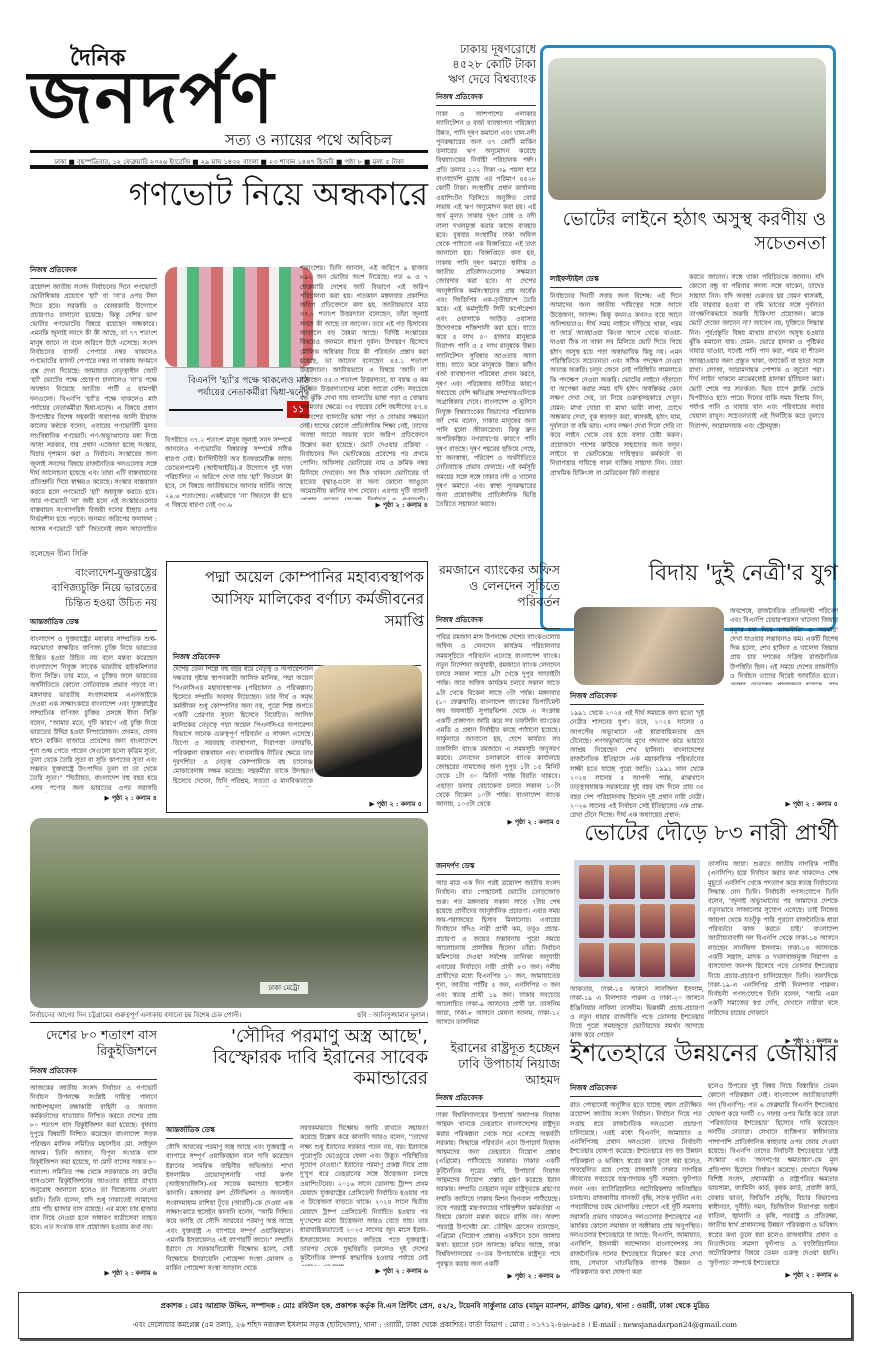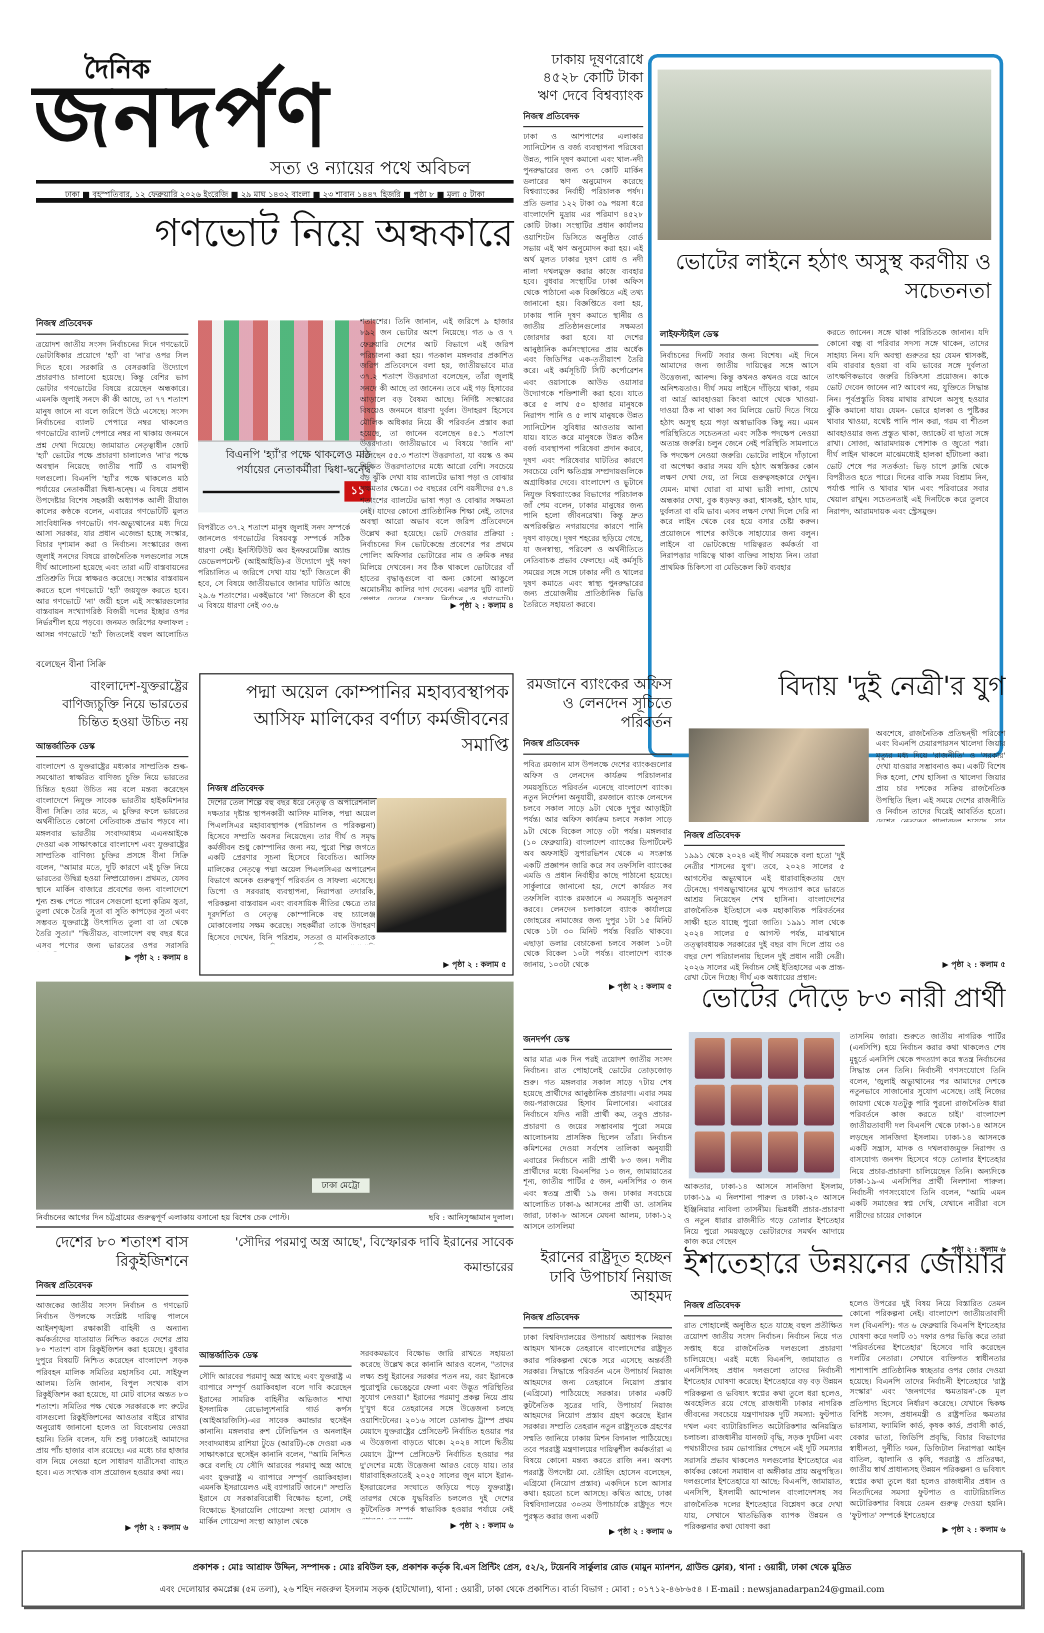--- a/index.html
+++ b/index.html
@@ -2,21 +2,21 @@
 <html><head>
 <meta charset="utf-8">
 <style>
   * { box-sizing: border-box; margin: 0; padding: 0; }
   body { width: 870px; height: 1361px; background: #fff; font-family: "DejaVu Serif", serif; color: #111; position: relative; overflow: hidden; }
   .abs { position: absolute; }
   .col-text { font-size: 6.4px; line-height: 9.3px; text-align: justify; color: #222; overflow: hidden; }
   .byline { font-size: 7px; font-weight: bold; border-bottom: 1px solid #333; padding-bottom: 2px; margin-bottom: 4px; color: #111; }
   .cont { font-size: 6.5px; font-weight: bold; text-align: right; color: #111; }
   .hl { font-family: "DejaVu Sans", sans-serif; text-align: right; color: #111; line-height: 1.15; }
-  .photo { background: linear-gradient(135deg,#8a9a7a,#c9b89a 45%,#6d7f6a); overflow: hidden; }
+  .photo { background: linear-gradient(135deg,#8a9a7a,#c9b89a 45%,#6d7f6a); overflow: hidden; border-radius: 11px; }
   .rule { background: #111; }
   
   .mast-small { left: 30px; top: 40px; font-size: 22px; font-family: "DejaVu Sans", sans-serif; font-weight: bold; margin-left: 40px; }
   .mast-big { left: 28px; top: 62px; font-size: 72px; font-weight: 900; font-family: "DejaVu Sans", sans-serif; letter-spacing: 2px; line-height: 70px; }
   .mast-tag { left: 225px; top: 128px; font-size: 15px; font-family: "DejaVu Serif", serif; }
   .dateline { left: 30px; top: 150px; width: 398px; font-size: 6.7px; text-align: center; border-top: 3px solid #111; padding-top: 3px; }
   .bluebox { left: 540px; top: 45px; width: 296px; height: 586px; border: 3px solid #1e88c8; border-radius: 8px; }
   .footer { left: 18px; top: 1292px; width: 834px; height: 47px; border: 1px solid #333; padding: 3px 6px; font-size: 7.2px; line-height: 19px; text-align: center; background: #fff; box-shadow: 2px 2px 0 #555; }
   .img-people { background: linear-gradient(180deg,#d7dcd0 0%,#b9c3b2 40%,#8f8a76 100%); }
   .img-crowd { background: repeating-linear-gradient(90deg,#c55 0 12px,#eee 12px 22px,#3a6 22px 34px,#d9a 34px 46px); opacity: .85; }
@@ -140,21 +140,21 @@
   <div class="cont">▶ পৃষ্ঠা ২ : কলাম ৬</div>
 </div>
 
 <div class="abs" style="left:30px;top:1027px;width:127px;">
   <div class="hl" style="font-size:12.5px;line-height:16px;">দেশের ৮০ শতাংশ বাস রিকুইজিশনে</div>
   <div class="byline" style="margin-top:6px;">নিজস্ব প্রতিবেদক</div>
   <div class="col-text" style="height:184px;">আজকের জাতীয় সংসদ নির্বাচন ও গণভোট নির্বাচন উপলক্ষে সংশ্লিষ্ট দায়িত্ব পালনে আইনশৃঙ্খলা রক্ষাকারী বাহিনী ও অন্যান্য কর্মকর্তাদের যাতায়াত নিশ্চিত করতে দেশের প্রায় ৮০ শতাংশ বাস রিকুইজিশন করা হয়েছে। বুধবার দুপুরে বিষয়টি নিশ্চিত করেছেন বাংলাদেশ সড়ক পরিবহন মালিক সমিতির মহাসচিব মো. সাইফুল আলম। তিনি জানান, বিপুল সংখ্যক বাস রিকুইজিশন করা হয়েছে, যা মোট বাসের অন্তত ৮০ শতাংশ। সমিতির পক্ষ থেকে সরকারকে লং রুটের বাসগুলো রিকুইজিশনের আওতার বাইরে রাখার অনুরোধ জানানো হলেও তা বিবেচনায় নেওয়া হয়নি। তিনি বলেন, যদি শুধু ঢাকাতেই আমাদের প্রায় পাঁচ হাজার বাস রয়েছে। এর মধ্যে চার হাজার বাস নিয়ে নেওয়া হলে সাধারণ যাত্রীসেবা ব্যাহত হবে। এত সংখ্যক বাস প্রয়োজন হওয়ার কথা নয়।</div>
   <div class="cont">▶ পৃষ্ঠা ২ : কলাম ৬</div>
 </div>
 
-<div class="abs hl" style="left:166px;top:1025px;width:262px;font-size:10px;line-height:21px;">'সৌদির পরমাণু অস্ত্র আছে', বিস্ফোরক দাবি ইরানের সাবেক কমান্ডারের</div>
+<div class="abs hl" style="left:166px;top:1025px;width:262px;font-size:18px;line-height:21px;">'সৌদির পরমাণু অস্ত্র আছে', বিস্ফোরক দাবি ইরানের সাবেক কমান্ডারের</div>
 <div class="abs" style="left:166px;top:1124px;width:127px;">
   <div class="byline">আন্তর্জাতিক ডেস্ক</div>
   <div class="col-text" style="height:136px;">সৌদি আরবের পরমাণু অস্ত্র আছে এবং যুক্তরাষ্ট্র এ ব্যাপারে সম্পূর্ণ ওয়াকিবহাল বলে দাবি করেছেন ইরানের সামরিক বাহিনীর অভিজাত শাখা ইসলামিক রেভোল্যুশনারি গার্ড কর্পস (আইআরজিসি)-এর সাবেক কমান্ডার হুসেইন কানানি। মঙ্গলবার রুশ টেলিভিশন ও অনলাইন সংবাদমাধ্যম রাশিয়া টুডে (আরটি)-কে দেওয়া এক সাক্ষাৎকারে হুসেইন কানানি বলেন, "আমি নিশ্চিত করে বলছি যে সৌদি আরবের পরমাণু অস্ত্র আছে এবং যুক্তরাষ্ট্র এ ব্যাপারে সম্পূর্ণ ওয়াকিবহাল। এমনকি ইসরায়েলও এই ব্যাপারটি জানে।" সম্প্রতি ইরানে যে সরকারবিরোধী বিক্ষোভ হলো, সেই বিক্ষোভে ইসরায়েলি গোয়েন্দা সংস্থা মোসাদ ও মার্কিন গোয়েন্দা সংস্থা আড়াল থেকে</div>
 </div>
 <div class="abs" style="left:300px;top:1124px;width:128px;">
   <div class="col-text" style="height:142px;">সরবকমভাবে বিক্ষোভ জারি রাখতে সহায়তা করেছে উল্লেখ করে কানানি আরও বলেন, "তাদের লক্ষ্য শুধু ইরানের সরকার পতন নয়, বরং ইরানকে পুরোপুরি ভেঙেচুরে ফেলা এবং উদ্ভূত পরিস্থিতির সুযোগ নেওয়া।" ইরানের পরমাণু প্রকল্প নিয়ে প্রায় দু'যুগ ধরে তেহরানের সঙ্গে উত্তেজনা চলছে ওয়াশিংটনের। ২০১৬ সালে ডোনাল্ড ট্রাম্প প্রথম মেয়াদে যুক্তরাষ্ট্রের প্রেসিডেন্ট নির্বাচিত হওয়ার পর এ উত্তেজনা বাড়তে থাকে। ২০২৪ সালে দ্বিতীয় মেয়াদে ট্রাম্প প্রেসিডেন্ট নির্বাচিত হওয়ার পর দু'দেশের মধ্যে উত্তেজনা আরও বেড়ে যায়। তার ধারাবাহিকতাতেই ২০২৫ সালের জুন মাসে ইরান-ইসরায়েলের সংঘাতে জড়িয়ে পড়ে যুক্তরাষ্ট্র। তারপর থেকে যুদ্ধবিরতি চললেও দুই দেশের কূটনৈতিক সম্পর্ক স্বাভাবিক হওয়ার পর্যায়ে নেই এখনও। এর মধ্যে</div>
   <div class="cont">▶ পৃষ্ঠা ২ : কলাম ৬</div>
 </div>
 
 <div class="abs" style="left:436px;top:1040px;width:124px;">

